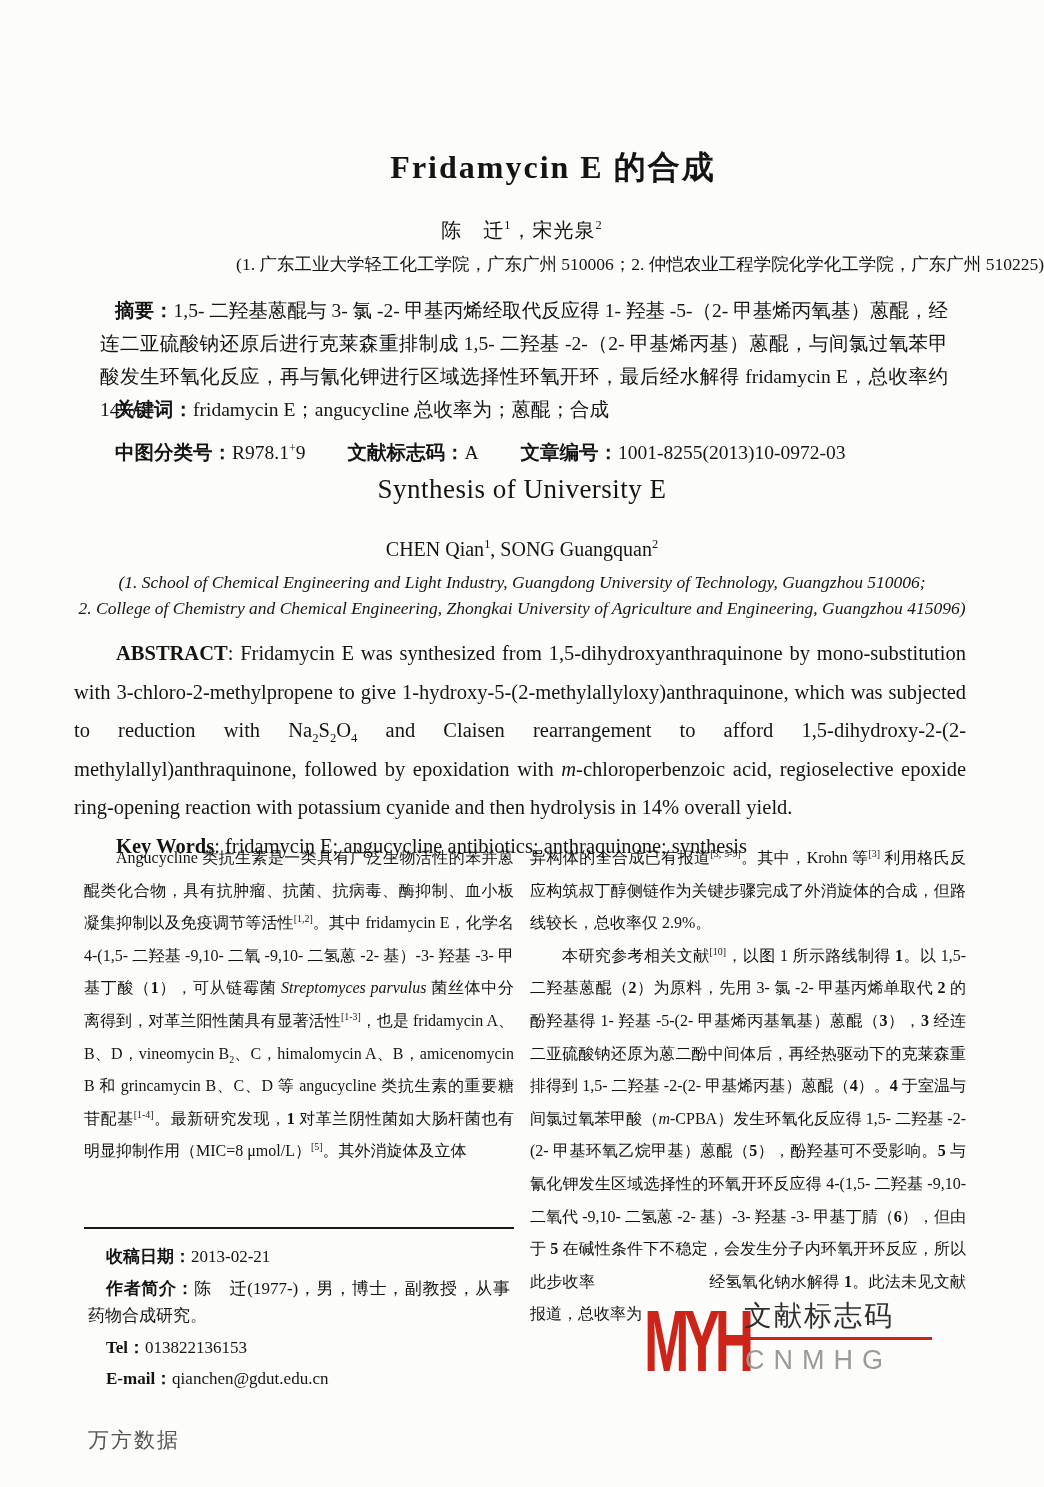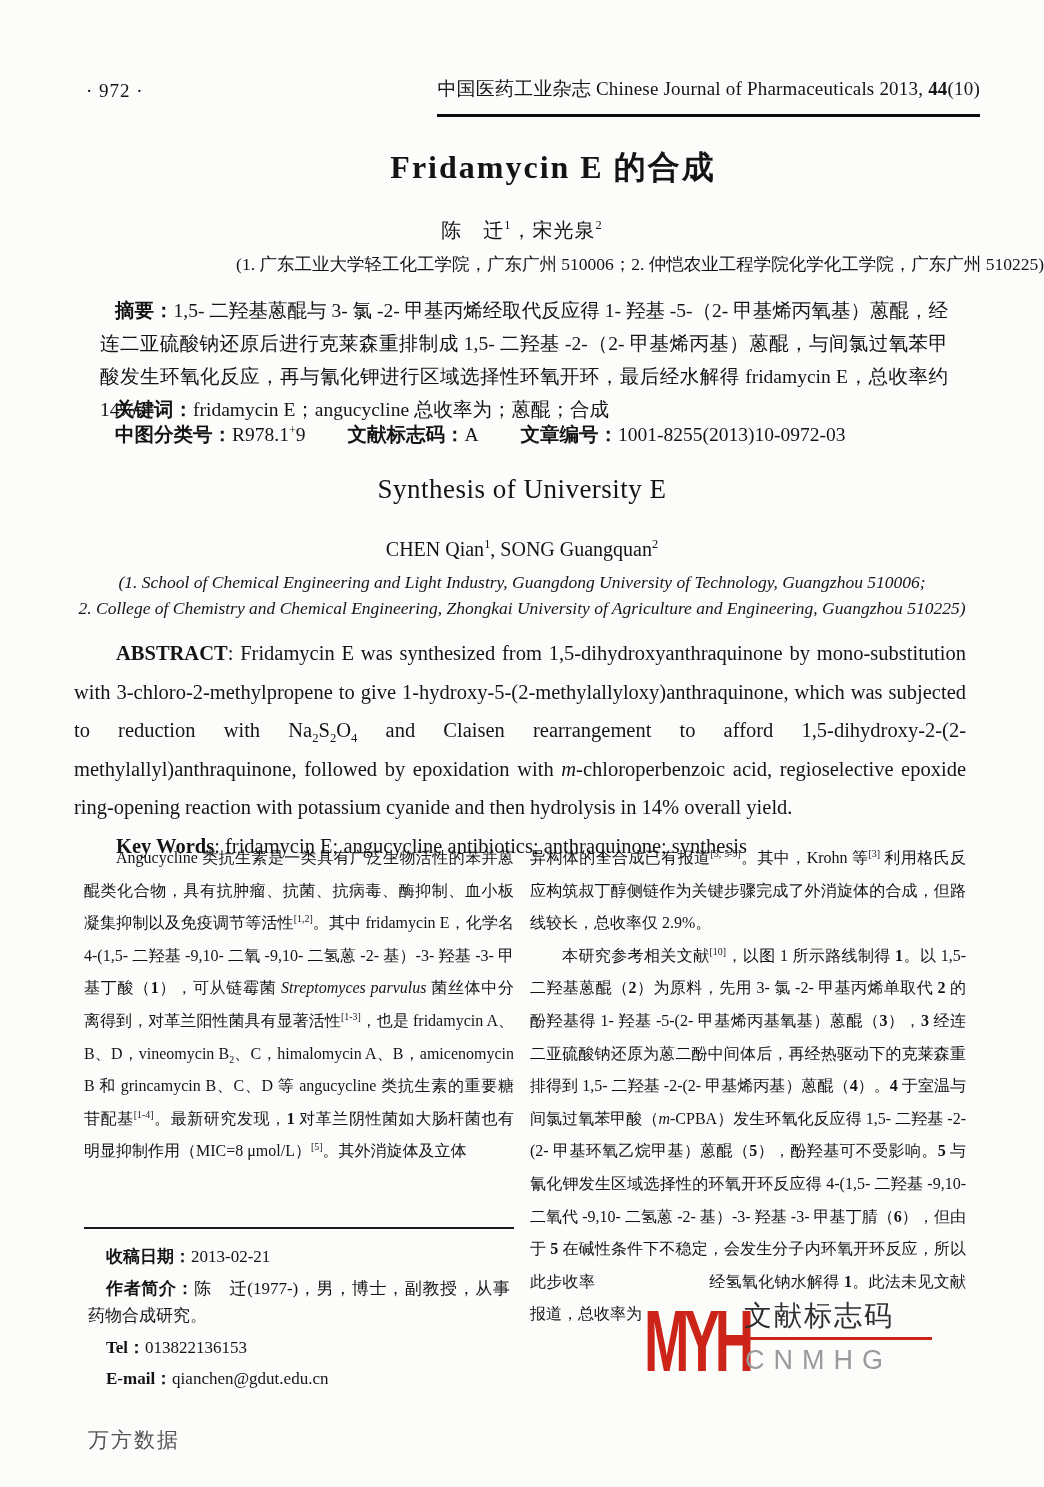--- a/index.html
+++ b/index.html
@@ -21,21 +21,21 @@
     text-align:center; font-size:32px; font-weight:bold; letter-spacing:2px;padding-left:31px; }
   .authors-cn { position:absolute; top:217px; left:0; width:100%;
     text-align:center; font-size:20px; letter-spacing:1px; }
   .affil-cn { position:absolute; top:252px; left:0; width:100%;
     text-align:right; font-size:17.5px; }
 
   .abstract-cn { position:absolute; top:294px; left:100px; width:848px;
     font-size:19.5px; line-height:33px; text-align:justify; text-indent:15px; }
   .kw-cn { position:absolute; top:396px; left:100px; width:848px;
     font-size:19.5px; text-indent:15px; }
-  .clc-line { position:absolute; top:421px; left:100px; width:848px;
+  .clc-line { position:absolute; top:439px; left:100px; width:848px;
     font-size:19.5px; text-indent:15px; }
   .clc-line .gap { display:inline-block; width:42px; }
   .lbl { font-weight:bold; }
 
   .title-en { position:absolute; top:474px; left:0; width:100%;
     text-align:center; font-size:27px; letter-spacing:0.5px; }
   .authors-en { position:absolute; top:538px; left:0; width:100%;
     text-align:center; font-size:20px; }
   .affil-en-1 { position:absolute; top:572px; left:0; width:100%;
     text-align:center; font-size:17.5px; font-style:italic; }
@@ -72,39 +72,35 @@
 
   .wanfang { position:absolute; left:88px; top:1426px; font-size:21px;
     color:#555; letter-spacing:2px;
     font-family:"Liberation Sans","DejaVu Sans",sans-serif; }
 </style>
 </head>
 <body>
 
 <div class="page">
 
-  <div class="header">
-    <span class="page-num">· 972 ·</span>
-    <span class="journal">中国医药工业杂志  Chinese Journal of Pharmaceuticals 2013, <b>44</b>(10)</span>
-  </div>
 
   <div class="title-cn">Fridamycin E 的合成</div>
   <div class="authors-cn">陈　迁<sup>1</sup>，宋光泉<sup>2</sup></div>
   <div class="affil-cn">(1. 广东工业大学轻工化工学院，广东广州 510006；2. 仲恺农业工程学院化学化工学院，广东广州 510225)</div>
 
   <div class="abstract-cn"><span class="lbl">摘要：</span><span>1,5- 二羟基蒽醌与 3- 氯 -2- 甲基丙烯经取代反应得 1- 羟基 -5-（2- 甲基烯丙氧基）蒽醌，经连二亚硫酸钠还原后进行克莱森重排制成 1,5- 二羟基 -2-（2- 甲基烯丙基）蒽醌，与间氯过氧苯甲酸发生环氧化反应，再与氰化钾进行区域选择性环氧开环，最后经水解得 fridamycin E，总收率约 14%。</span></div>
 
   <div class="kw-cn"><span class="lbl">关键词：</span><span>fridamycin E；angucycline 总收率为；蒽醌；合成</span></div>
 
   <div class="clc-line"><span class="lbl">中图分类号：</span><span>R978.1<sup>+</sup>9</span><span class="gap"></span><span class="lbl">文献标志码：</span><span>A</span><span class="gap"></span><span class="lbl">文章编号：</span><span>1001-8255(2013)10-0972-03</span></div>
 
   <div class="title-en">Synthesis of University E</div>
   <div class="authors-en">CHEN Qian<sup>1</sup>, SONG Guangquan<sup>2</sup></div>
   <div class="affil-en-1">(1. School of Chemical Engineering and Light Industry, Guangdong University of Technology, Guangzhou 510006;</div>
-  <div class="affil-en-2">2. College of Chemistry and Chemical Engineering, Zhongkai University of Agriculture and Engineering, Guangzhou 510225)</div>
+  <div class="affil-en-2">2. College of Chemistry and Chemical Engineering, Zhongkai University of Agriculture and Engineering, Guangzhou 415096)</div>
 
   <div class="abstract-en">
     <p><span class="lbl">ABSTRACT</span><span>: Fridamycin E was synthesized from 1,5-dihydroxyanthraquinone by mono-substitution with 3-chloro-2-methylpropene to give 1-hydroxy-5-(2-methylallyloxy)anthraquinone, which was subjected to reduction with Na<sub>2</sub>S<sub>2</sub>O<sub>4</sub> and Claisen rearrangement to afford 1,5-dihydroxy-2-(2-methylallyl)anthraquinone, followed by epoxidation with <i>m</i>-chloroperbenzoic acid, regioselective epoxide ring-opening reaction with potassium cyanide and then hydrolysis in 14% overall yield.</span></p>
     <p><span class="lbl">Key Words</span><span>: fridamycin E; angucycline antibiotics; anthraquinone; synthesis</span></p>
   </div>
 
   <div class="col col-left">
     <p class="indent">Angucycline 类抗生素是一类具有广泛生物活性的苯并蒽醌类化合物，具有抗肿瘤、抗菌、抗病毒、酶抑制、血小板凝集抑制以及免疫调节等活性<sup>[1,2]</sup>。其中 fridamycin E，化学名 4-(1,5- 二羟基 -9,10- 二氧 -9,10- 二氢蒽 -2- 基）-3- 羟基 -3- 甲基丁酸（<b>1</b>），可从链霉菌 <i>Streptomyces parvulus</i> 菌丝体中分离得到，对革兰阳性菌具有显著活性<sup>[1-3]</sup>，也是 fridamycin A、B、D，vineomycin B<sub>2</sub>、C，himalomycin A、B，amicenomycin B 和 grincamycin B、C、D 等 angucycline 类抗生素的重要糖苷配基<sup>[1-4]</sup>。最新研究发现，<b>1</b> 对革兰阴性菌如大肠杆菌也有明显抑制作用（MIC=8 μmol/L）<sup>[5]</sup>。其外消旋体及立体</p>
   </div>
 

